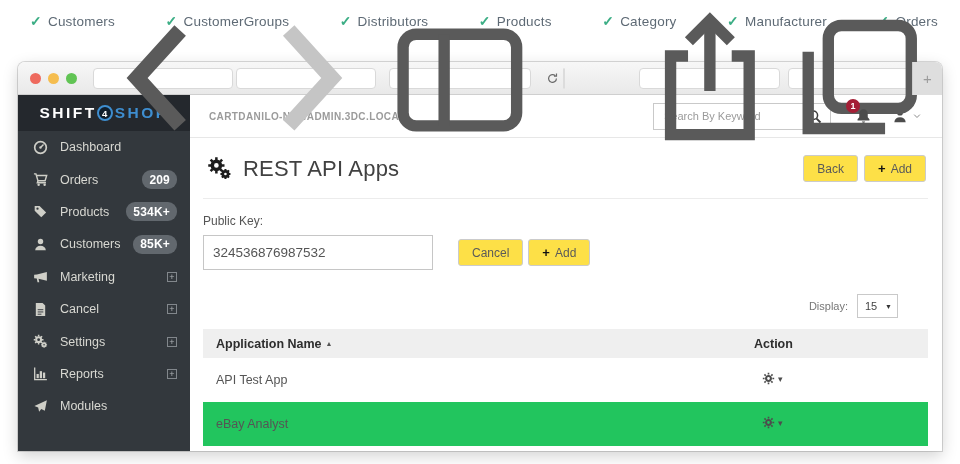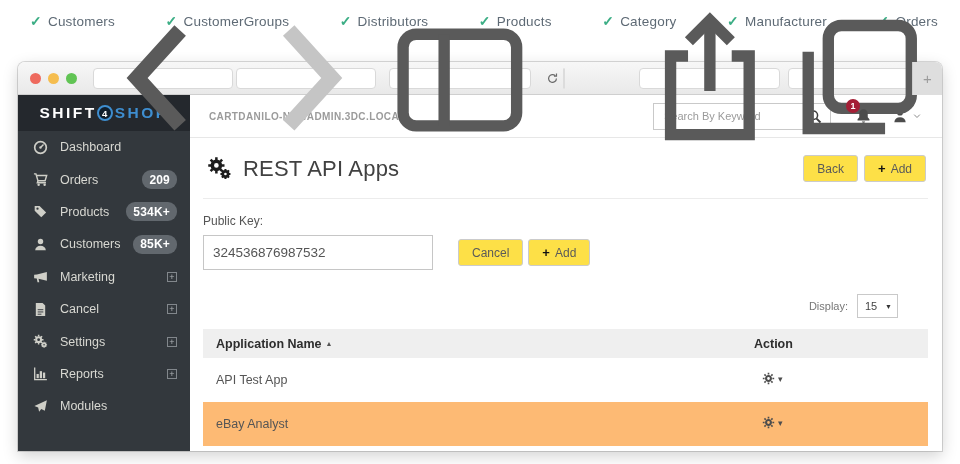--- a/index.html
+++ b/index.html
@@ -92,21 +92,21 @@
   .select { width:41px; height:24px; border:1px solid #c9c9c9; display:flex; align-items:center; justify-content:space-between;
             padding:0 5px 0 7px; font-size:11px; color:#444; background:#fff; cursor:pointer; }
   .select .caret { font-size:7px; color:#333; }
 
   .table { margin-top:11px; }
   .thead { background:#efefef; height:29px; display:flex; align-items:center; font-size:12.5px; font-weight:bold; color:#2e2e2e; }
   .col.name { flex:0 0 76%; padding-left:13px; display:flex; align-items:center; min-width:0; }
   .col.action { flex:1; }
   .sort { font-size:7px; color:#555; margin-left:4px; }
   .trow { height:44px; display:flex; align-items:center; font-size:12.5px; color:#555; background:#fff; }
-  .trow.alt { background:#fdba74; }
+  .trow.alt { background:#22c55e; }
   .gearbtn { background:none; border:0; color:#4d4d4d; display:inline-flex; align-items:center; padding:0; margin-left:8px; cursor:pointer; }
   .gearbtn svg { width:13px; height:13px; }
   .gearbtn .caret { font-size:9px; margin-left:3px; color:#4d4d4d; }
 </style>
 </head>
 <body>
 
 <div class="status-bar" id="status-bar">
     <div class="status-item">
       <span class="check">✓</span>

